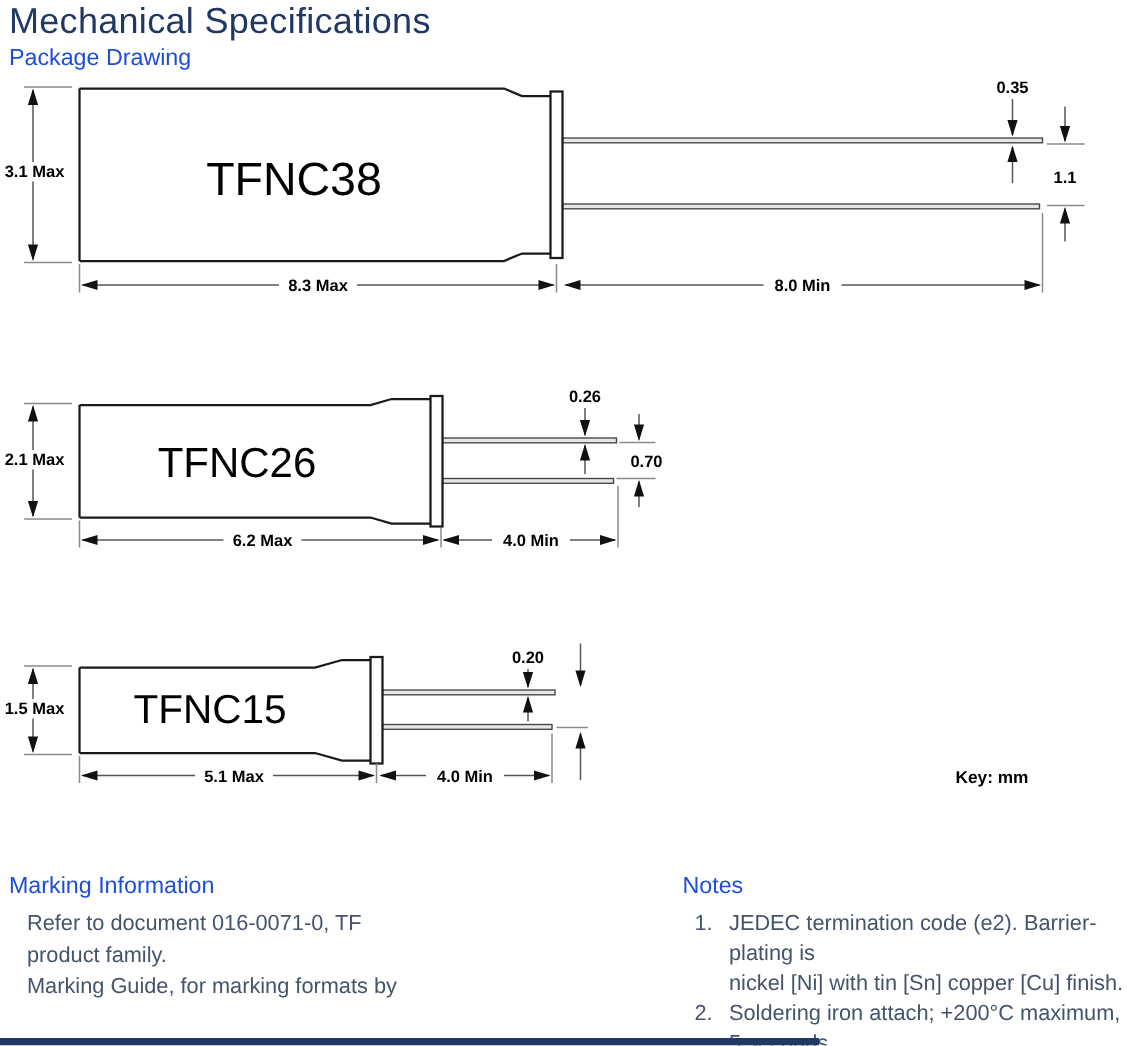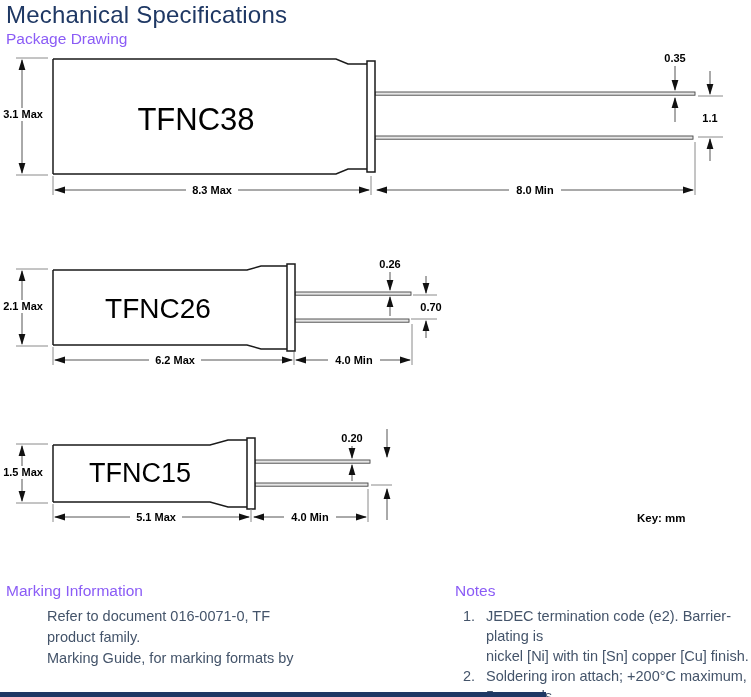--- a/index.html
+++ b/index.html
@@ -4,26 +4,26 @@
 <style>
   html,body{margin:0;padding:0;}
   body{
     width:751px;height:697px;position:relative;background:#ffffff;
     font-family:"Liberation Sans",sans-serif;overflow:hidden;
   }
   .abs{position:absolute;}
   .title{
     left:6px;top:1px;font-size:24px;color:#1F3864;letter-spacing:0.2px;
   }
-  .subhead{font-size:15.5px;color:#8b5cf6;}
+  .subhead{font-size:15.5px;color:#1d4ed8;}
   .pkg-head{left:6px;top:30px;}
   .mark-head{left:6px;top:582px;}
   .notes-head{left:455px;top:582px;}
   .bodytext{font-size:14.5px;color:#44546A;line-height:21px;}
-  .mark-body{left:18px;top:606px;width:340px;margin-left:29px;}
+  .mark-body{left:18px;top:606px;width:340px;}
   .notes-list{left:463px;top:606px;width:288px;font-size:14.5px;color:#44546A;line-height:20px;}
   .note-item{display:flex;}
   .note-num{width:23px;flex:0 0 23px;}
   .note-text{flex:1;}
   .bottom-bar{left:0;bottom:0;width:546px;height:5px;background:#1F3864;}
   svg{position:absolute;left:0;top:45px;}
   .outline{stroke:#1a1a1a;stroke-width:1.5;fill:none;}
   .capfill{stroke:#1a1a1a;stroke-width:1.5;fill:#ffffff;}
   .lead{fill:#e6e6e6;stroke:#444;stroke-width:0.9;}
   .dim{stroke:#555;stroke-width:1;}

